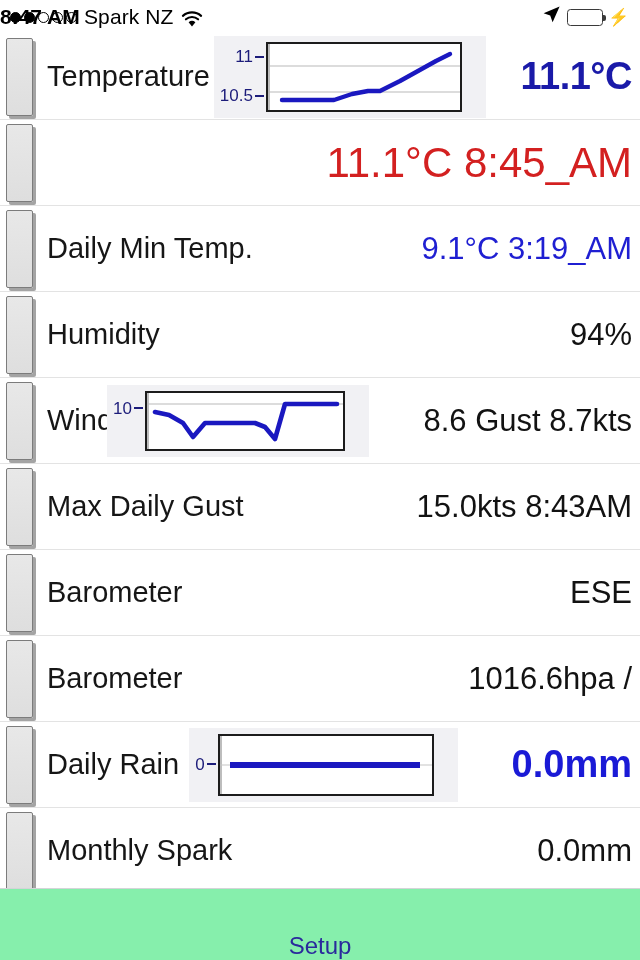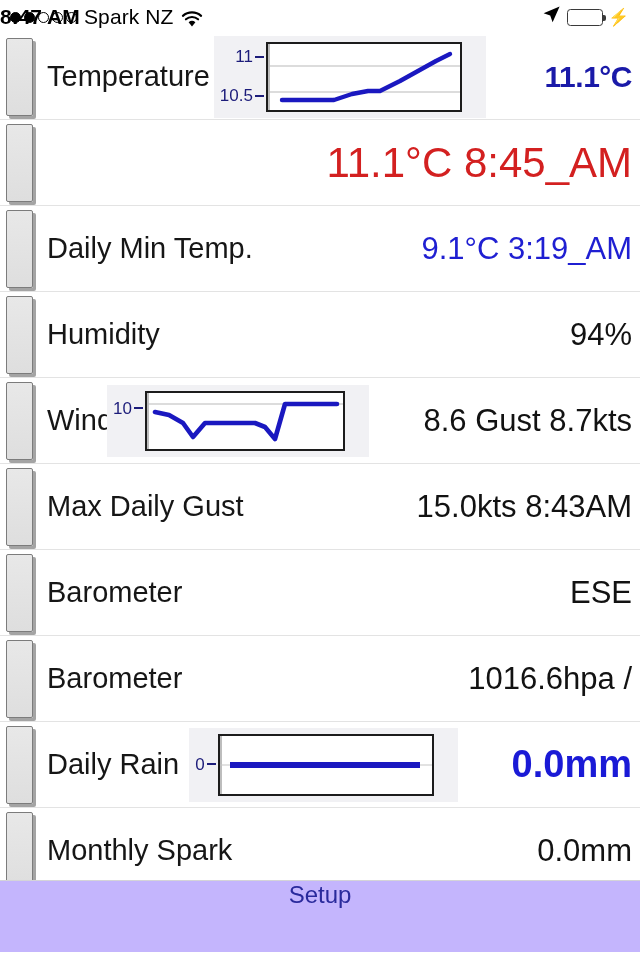--- a/index.html
+++ b/index.html
@@ -63,21 +63,21 @@
   .label{
     margin-left:14px;
     font-size:29px; color:#161616;
     white-space:nowrap;
   }
 
   .value{
     margin-left:auto; margin-right:8px;
     font-size:31px; color:#121212; white-space:nowrap;
   }
-  .value.big{ font-size:30px; font-weight:bold; color:#1a1aa8; letter-spacing:-.5px;}
+  .value.big{ font-size:38px; font-weight:bold; color:#1a1aa8; letter-spacing:-.5px;}
   .value.red{ color:#d32020; font-size:42px; }
   .value.blue{ color:#1f1fd2; font-size:31px; }
   .value.rain{ color:#1a1ad6; font-size:38px; font-weight:bold; }
 
   
   .spark{
     display:flex; align-items:center;
     background:#f1f1f4;
     padding:6px 24px 6px 6px;
   }
@@ -96,24 +96,24 @@
   }
   .spark svg{ display:block; }
 
   
   .spark.temp{ margin-left:4px; }
   .spark.wind{ margin-left:-6px; }
   .spark.rainw{ margin-left:10px; }
 
   
   .toolbar{
-    position:absolute; left:0; bottom:8px; width:100%; height:72px;
-    background:#c4b5fd;
+    position:absolute; left:0; bottom:0; width:100%; height:72px;
+    background:#86efac;
     border-top:1px solid #d4d4d8;
-    display:flex; align-items:flex-start; justify-content:center;
+    display:flex; align-items:flex-end; justify-content:center;
   }
   .setup-link{
     font-size:24px; color:#2a2a9c; text-decoration:none;
   }
 </style>
 </head>
 <body>
 
 <div id="app">
 

